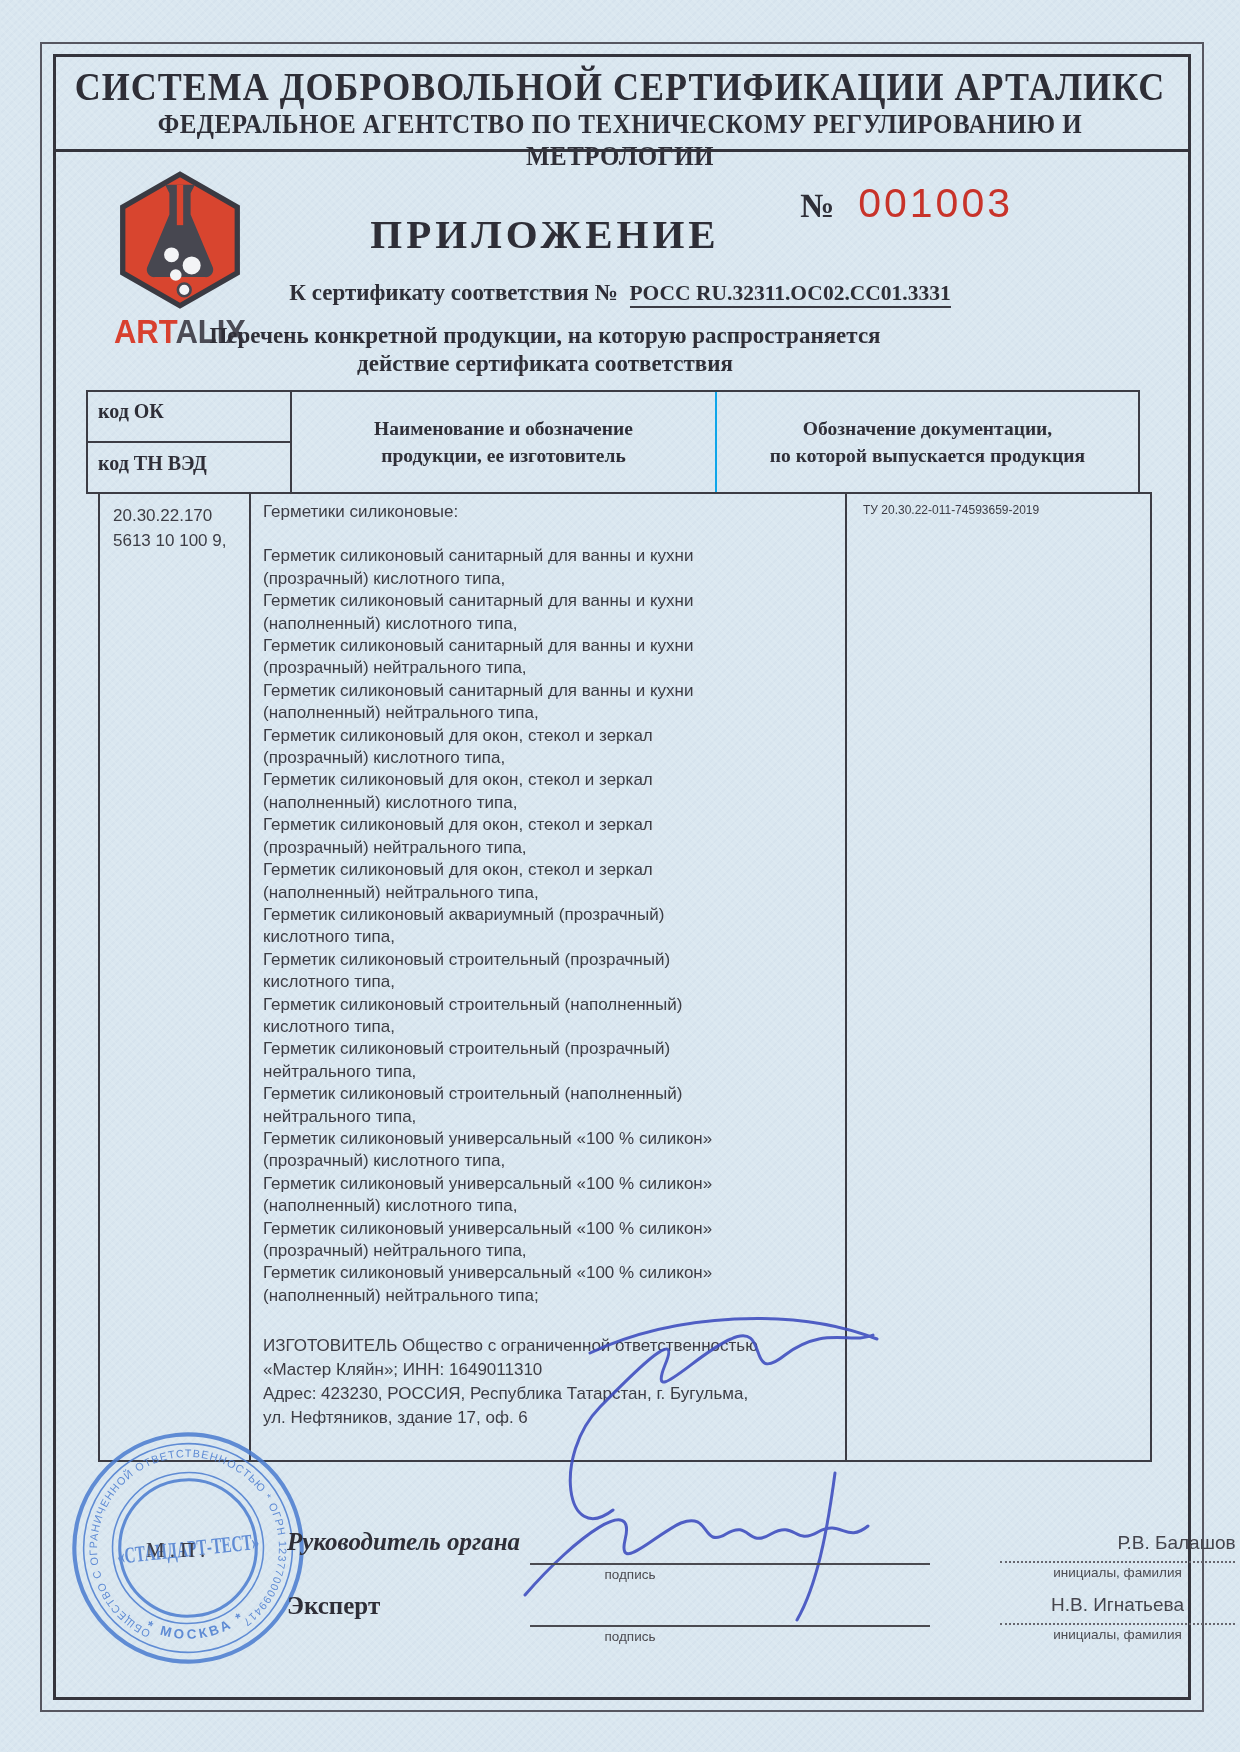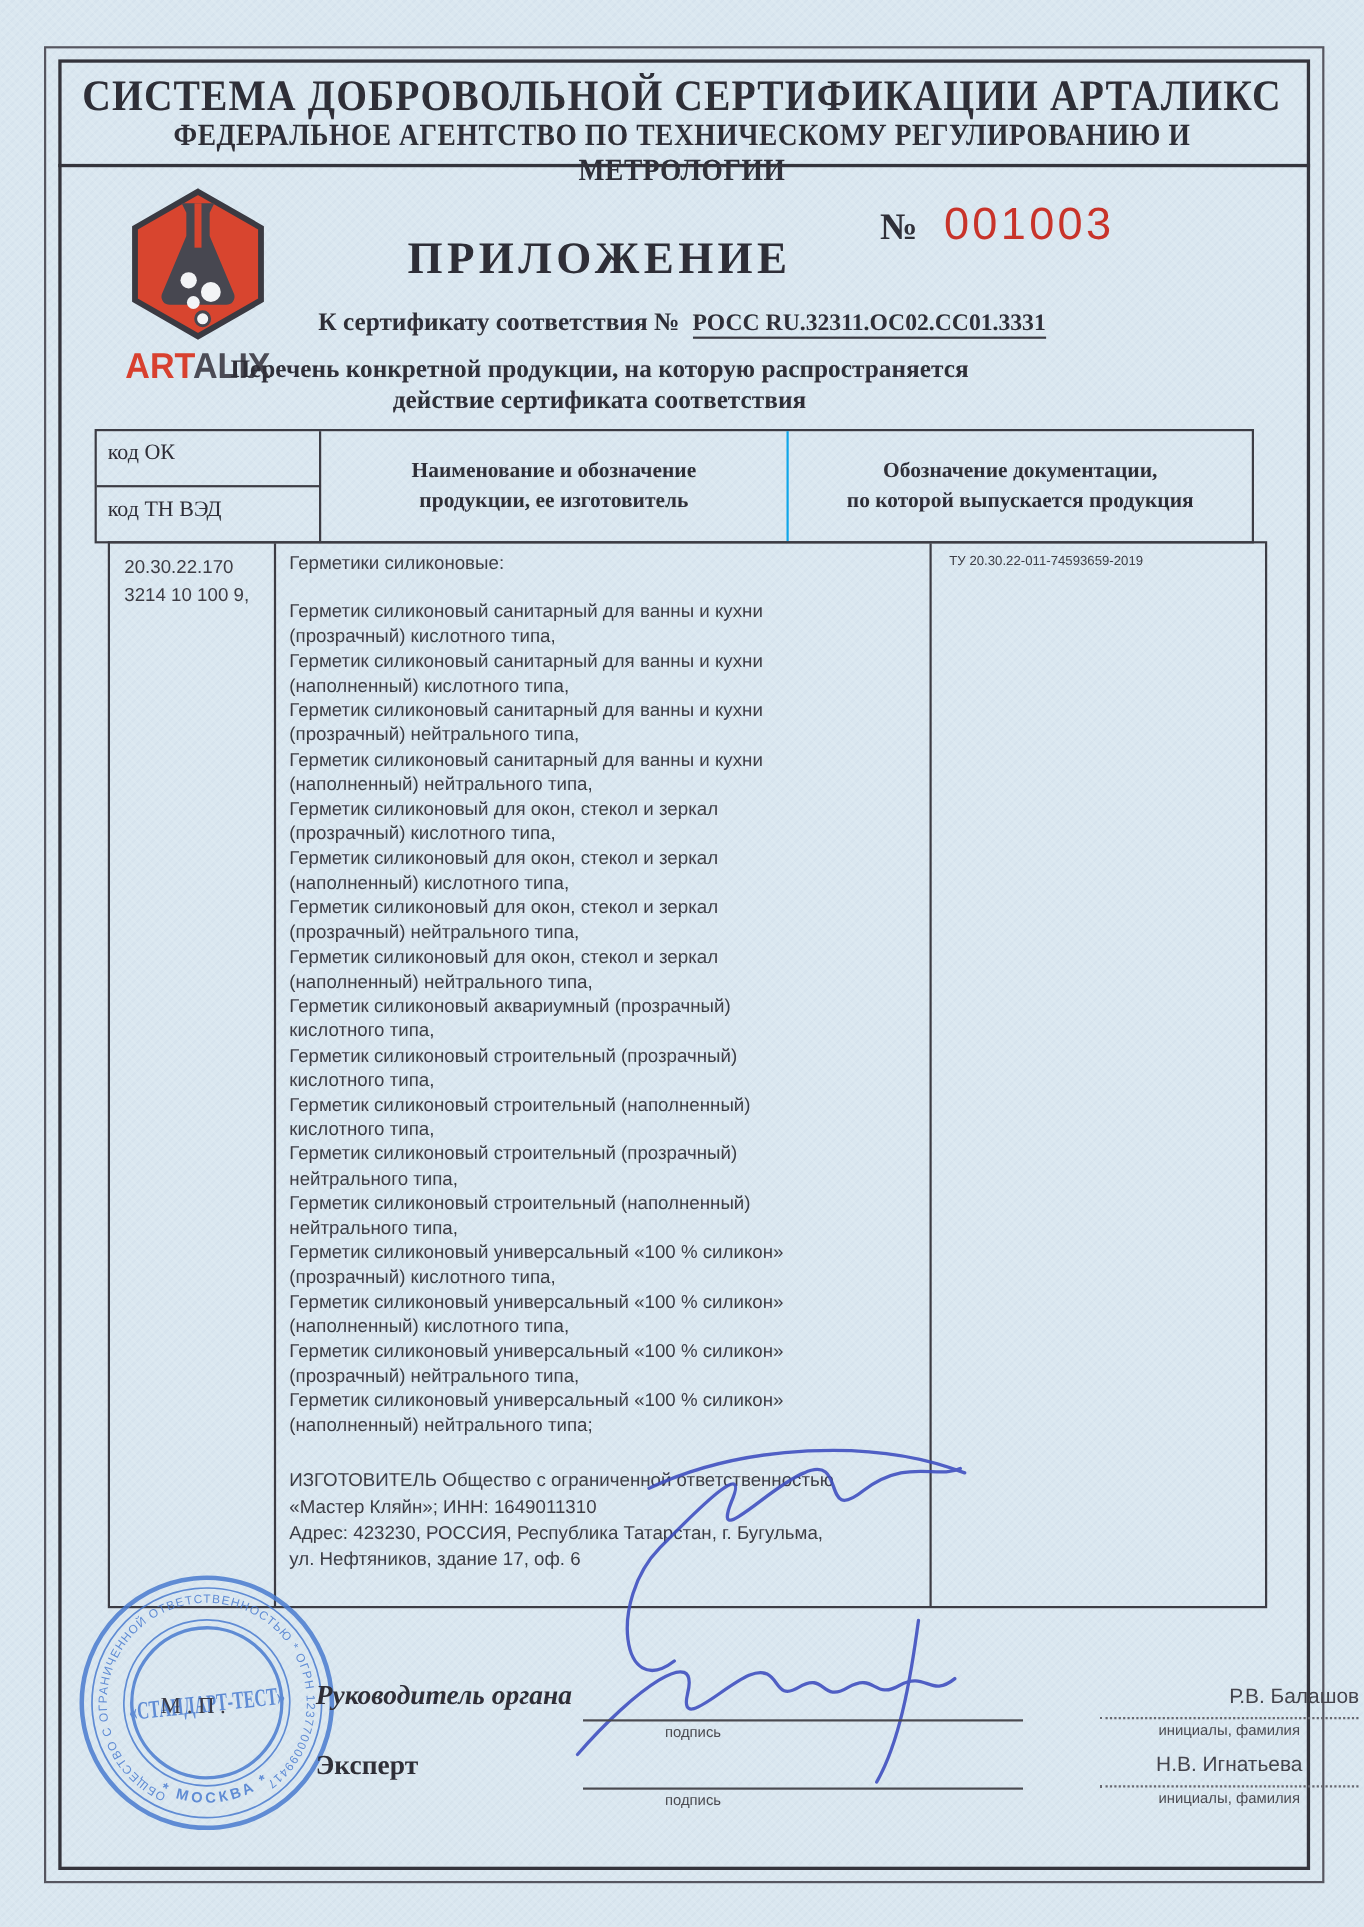--- a/index.html
+++ b/index.html
@@ -41,21 +41,21 @@
   .doc-title{ left:90px; width:910px; top:210px; text-align:center; font-weight:bold; font-size:41px;
               letter-spacing:4px; color:#2e2e37; }
   .cert-line{ left:0; right:0; top:280px; text-align:center; color:#2e2e37; }
   .cert-line .lbl{ font-weight:bold; font-size:23px; }
   .cert-line .val{ font-weight:bold; font-size:21.5px; border-bottom:2px solid #3c3c44; padding-bottom:1px; margin-left:8px; }
   .subtitle{ left:0px; width:1090px; top:322px; text-align:center; font-weight:bold; font-size:23px;
              line-height:28px; color:#2e2e37; }
 
   .thead{ left:86px; top:390px; width:1050px; height:100px; border:2.5px solid #3c3c44; }
   .th{ position:absolute; top:0; height:100%; box-sizing:border-box; color:#2e2e37; }
-  .th1{ left:0; width:202px; font-weight:normal; font-size:20px; }
+  .th1{ left:0; width:202px; font-weight:bold; font-size:20px; }
   .th1 .cell-top{ position:absolute; left:10px; top:8px; }
   .th1 .divider{ position:absolute; left:0; right:0; top:49px; height:2px; background:#3c3c44; }
   .th1 .cell-bot{ position:absolute; left:10px; top:60px; }
   .th2{ left:202px; width:425px; border-left:2px solid #3c3c44; }
   .th3{ left:627px; right:0; width:423px; border-left:2px solid #0ea5e9; }
   .th-c{ display:flex; align-items:center; justify-content:center; text-align:center;
          font-weight:bold; font-size:19.5px; line-height:27px; white-space:pre-line; }
 
   .tbody{ left:98px; top:492px; width:1050px; height:966px; border:2.5px solid #3c3c44;
           font-family:"Liberation Sans", sans-serif; color:#3c3c44; }
@@ -141,21 +141,21 @@
     </div>
     <div class="th th2 th-c">Наименование и обозначение
 продукции, ее изготовитель</div>
     <div class="th th3 th-c">Обозначение документации,
 по которой выпускается продукция</div>
   </div>
 
   <div class="abs tbody">
     <div class="td td1">
       <div>20.30.22.170</div>
-      <div>3214 10 100 9,</div>
+      <div>5613 10 100 9,</div>
     </div>
     <div class="td td2">
       <div>Герметики силиконовые:</div>
       <div class="gap22"></div>
       <div>
           <div class="product-item">Герметик силиконовый санитарный для ванны и кухни
 (прозрачный) кислотного типа,</div>
           <div class="product-item">Герметик силиконовый санитарный для ванны и кухни
 (наполненный) кислотного типа,</div>
           <div class="product-item">Герметик силиконовый санитарный для ванны и кухни

